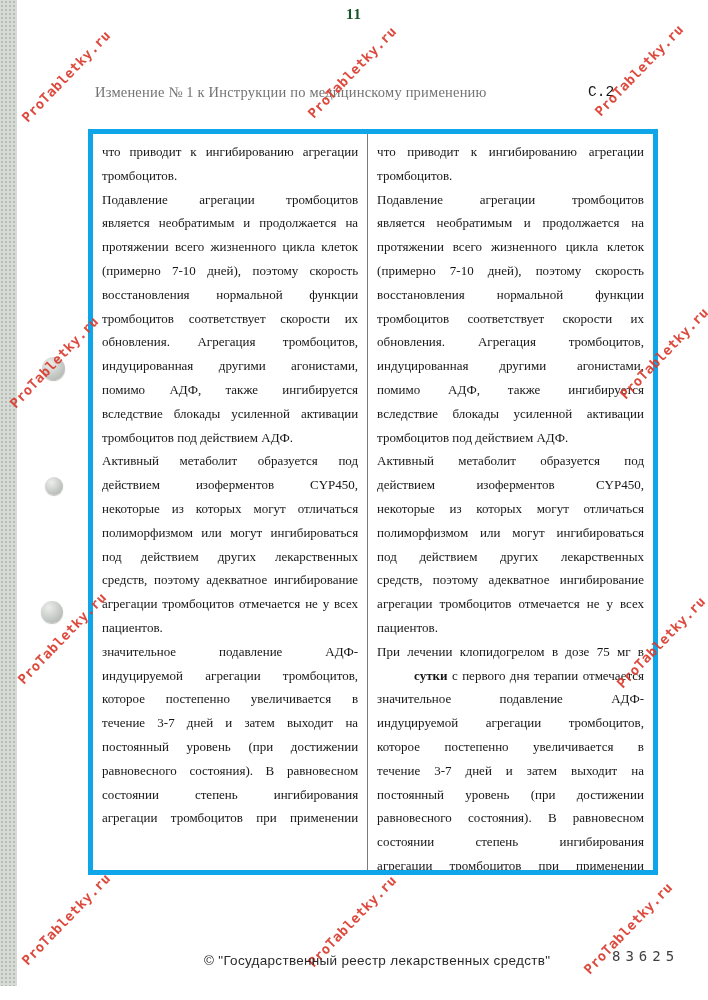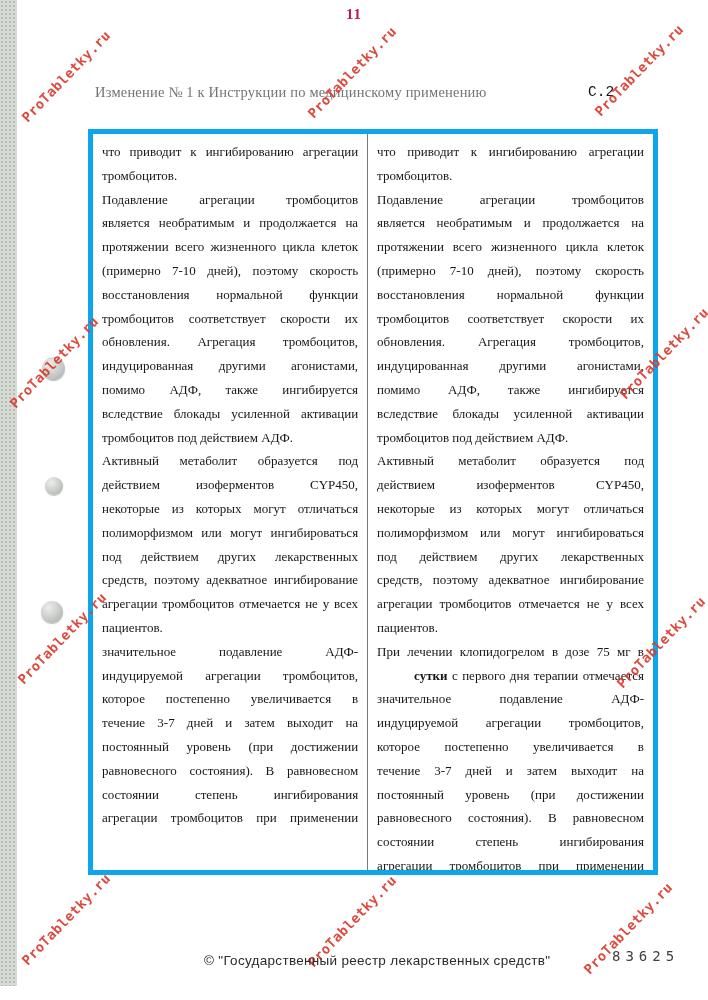--- a/index.html
+++ b/index.html
@@ -15,21 +15,21 @@
   
   .scan-strip{
     position:absolute;left:0;top:0;width:17px;height:986px;
     background-color:#d7dbd6;
     background-image:radial-gradient(#b7bcb7 1px, rgba(0,0,0,0) 1px);
     background-size:4px 4px;
   }
 
   .page-number{
     position:absolute;top:6px;left:0;width:708px;text-align:center;
-    font-size:15px;font-weight:bold;color:#be185d;letter-spacing:1px;
+    font-size:15px;font-weight:bold;color:#14532d;letter-spacing:1px;
   }
   .header-title{
     position:absolute;left:95px;top:84px;
     font-size:14.5px;color:#737373;letter-spacing:.2px;
   }
   .header-pageref{
     position:absolute;left:588px;top:84px;
     font-size:14.5px;color:#151515;font-family:Liberation Mono, monospace;
   }
 

